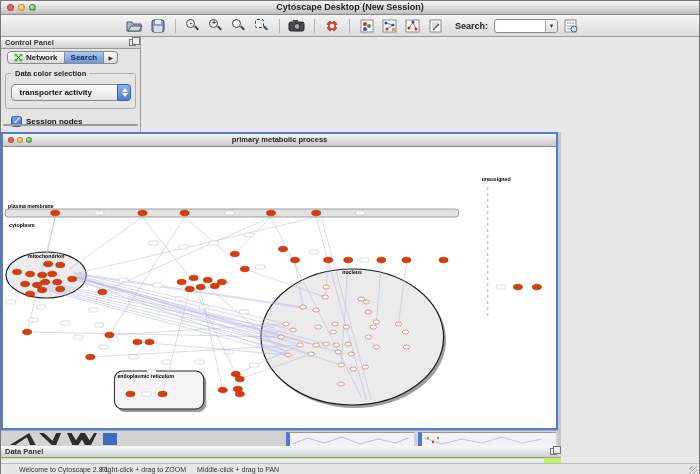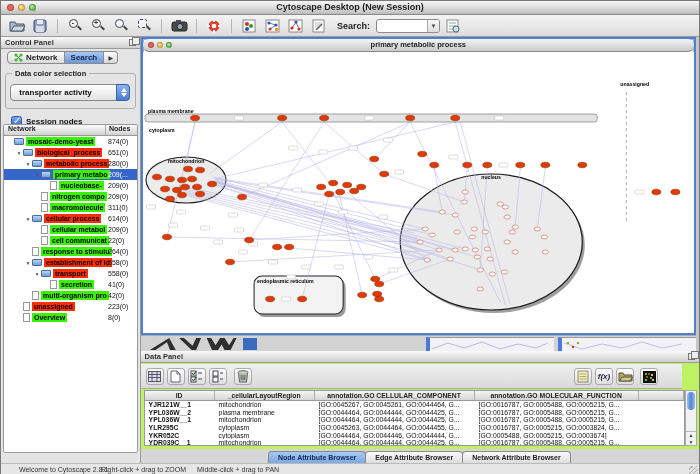--- a/index.html
+++ b/index.html
@@ -9,29 +9,29 @@
   
   .titlebar { position:relative; height:14px; background:linear-gradient(#f6f6f6,#d8d8d8 60%,#bcbcbc); border-bottom:1px solid #8a8a8a; }
   .lights { position:absolute; left:6px; top:3px; display:flex; gap:4px; }
   .light { width:7px; height:7px; border-radius:50%; border:1px solid rgba(0,0,0,.25); }
   .l-red{background:radial-gradient(circle at 35% 30%,#ff9d96,#ec6257 60%,#d8four);background-color:#ec6257;}
   .l-yel{background:radial-gradient(circle at 35% 30%,#ffe9a8,#f5bf4f 60%);background-color:#f5bf4f;}
   .l-grn{background:radial-gradient(circle at 35% 30%,#c8f0b0,#68c04f 60%);background-color:#68c04f;}
   .titlebar .title { text-align:center; font-size:9px; font-weight:bold; color:#222; line-height:13px; }
 
   
-  .toolbar { height:22px; background:linear-gradient(#f4f4f4,#dcdcdc); border-bottom:1px solid #9a9a9a; display:flex; align-items:center; padding-left:6px; gap:3px; }
+  .toolbar { height:22px; background:linear-gradient(#f4f4f4,#dcdcdc); border-bottom:1px solid #9a9a9a; display:flex; align-items:center; padding-left:6px; gap:3px;justify-content:center; }
   .tb-btn { width:20px; height:18px; display:flex; align-items:center; justify-content:center; }
   .tb-sep { width:1px; height:14px; background:#b5b5b5; margin:0 4px; }
   .search-label { font-size:9px; font-weight:bold; color:#222; margin:0 3px 0 6px; }
   .search-input { position:relative; width:64px; height:14px; background:#fff; border:1px solid #8a8a8a; border-radius:3px; }
   .search-drop { position:absolute; right:0; top:0; width:12px; height:12px; border-left:1px solid #aaa; font-size:6px; color:#444; text-align:center; line-height:12px; background:linear-gradient(#f8f8f8,#ddd); border-radius:0 2px 2px 0; }
 
   
-  .main { display:flex; height:426px; }
+  .main { display:flex; height:426px;flex-direction:column; }
 
   
   .cpanel { width:140px; background:#e4e4e4; border-right:1px solid #9a9a9a; position:relative; }
   .panel-head { height:12px; background:linear-gradient(#fafafa,#cfcfcf); border-bottom:1px solid #9a9a9a; font-size:7.5px; font-weight:bold; color:#333; padding:1px 0 0 4px; position:relative; }
   .float-ic { position:absolute; right:4px; top:2px; width:7px; height:7px; border:1px solid #777; background:#eee; }
   .float-ic:before { content:""; position:absolute; left:2px; top:-3px; width:6px; height:6px; border:1px solid #777; background:#eee; }
   .cp-tabs { display:flex; align-items:center; padding:2px 0 2px 6px; height:16px; }
   .cp-tab { height:13px; border:1px solid #8a8a8a; font-size:8px; font-weight:bold; color:#222; display:flex; align-items:center; justify-content:center; gap:3px; padding:0 6px; background:linear-gradient(#fdfdfd,#d8d8d8); }
   .cp-tab.first { border-radius:4px 0 0 4px; }
   .cp-tab.sel { background:linear-gradient(#a9c7f2,#6e98da); margin-left:-1px; color:#10264a; }
@@ -59,21 +59,21 @@
   .tlabel { font-weight:bold; color:#000; padding:0 2px; line-height:9px; }
   .tlabel.green { background:#3BF200; }
   .tlabel.red { background:#FF2D00; }
   .tcount { position:absolute; left:104px; font-size:7px; color:#111; }
   .trow.sel .tcount { color:#fff; }
 
   
   .rightcol { position:relative; width:560px; }
   .desktop { position:relative; height:314px; background:#c6c6c6; overflow:hidden; }
   .netwin { position:absolute; left:0; top:0; right:3px; height:298px; border:2px solid #4f7fd0; box-shadow:0 0 0 1px #9ab4e0 inset; background:#fff; }
-  .netwin .wtitle { height:13px; background:linear-gradient(#f5f5f5,#c9c9c9); border-bottom:1px solid #8a8a8a; position:relative;border-radius:6px; }
+  .netwin .wtitle { height:13px; background:linear-gradient(#f5f5f5,#c9c9c9); border-bottom:1px solid #8a8a8a; position:relative; }
   .netwin .wtitle .title { text-align:center; font-size:7.5px; font-weight:bold; color:#222; line-height:12px; }
   .netwin .lights { top:3px; left:5px; gap:3px; }
   .netwin .light { width:6px; height:6px; }
   .netcanvas { position:absolute; left:0; right:0; top:13px; bottom:0; background:#fff; }
   .netcanvas svg { width:100%; height:100%; display:block; }
 
   .bgstrip { position:absolute; left:0; right:3px; bottom:0; height:16px; background:#d2d2d2; border-top:1px solid #aaa; overflow:hidden; }
   .glyphs { position:absolute; left:10px; top:0; width:120px; height:16px; }
   .glyph { position:absolute; background:#2e2e2e; }
   .g1 { left:2px; top:2px; width:26px; height:12px; transform:skewX(-28deg); clip-path:polygon(0 100%,50% 0,100% 100%,78% 100%,50% 35%,22% 100%); }

